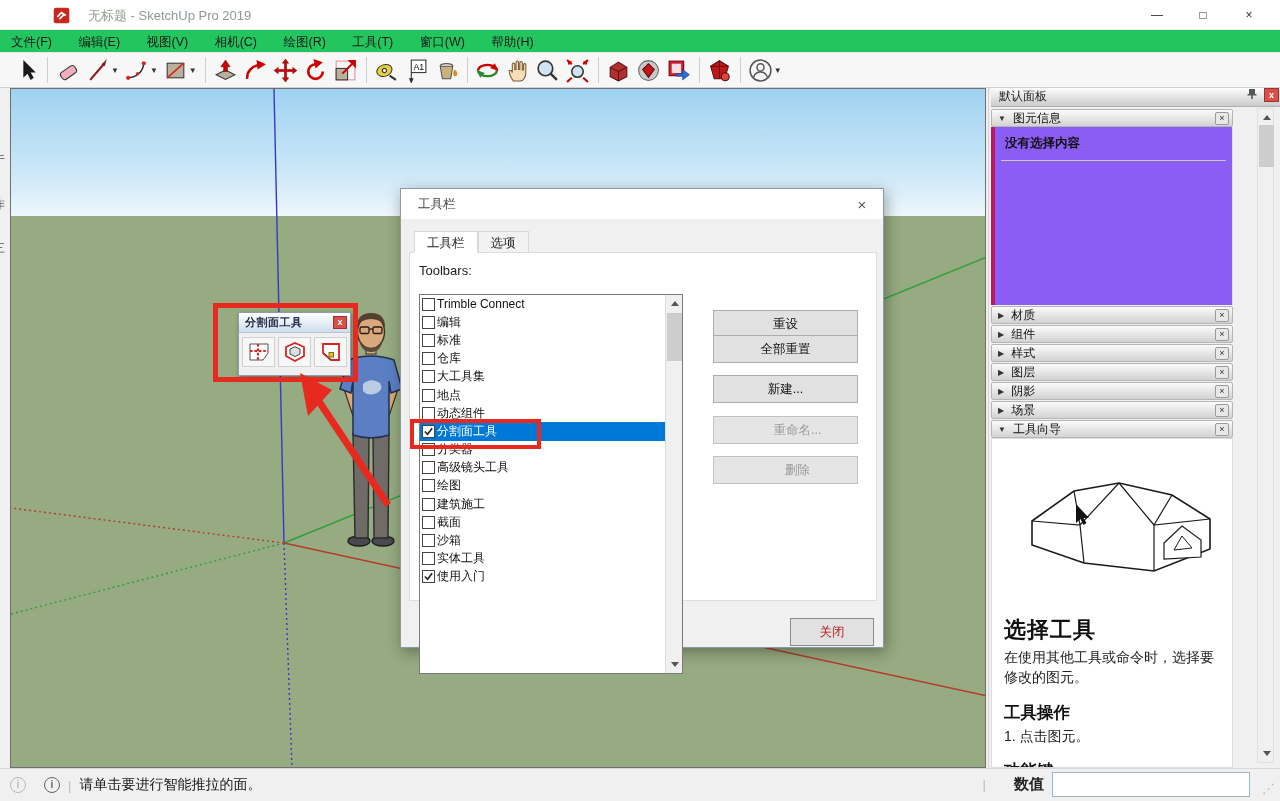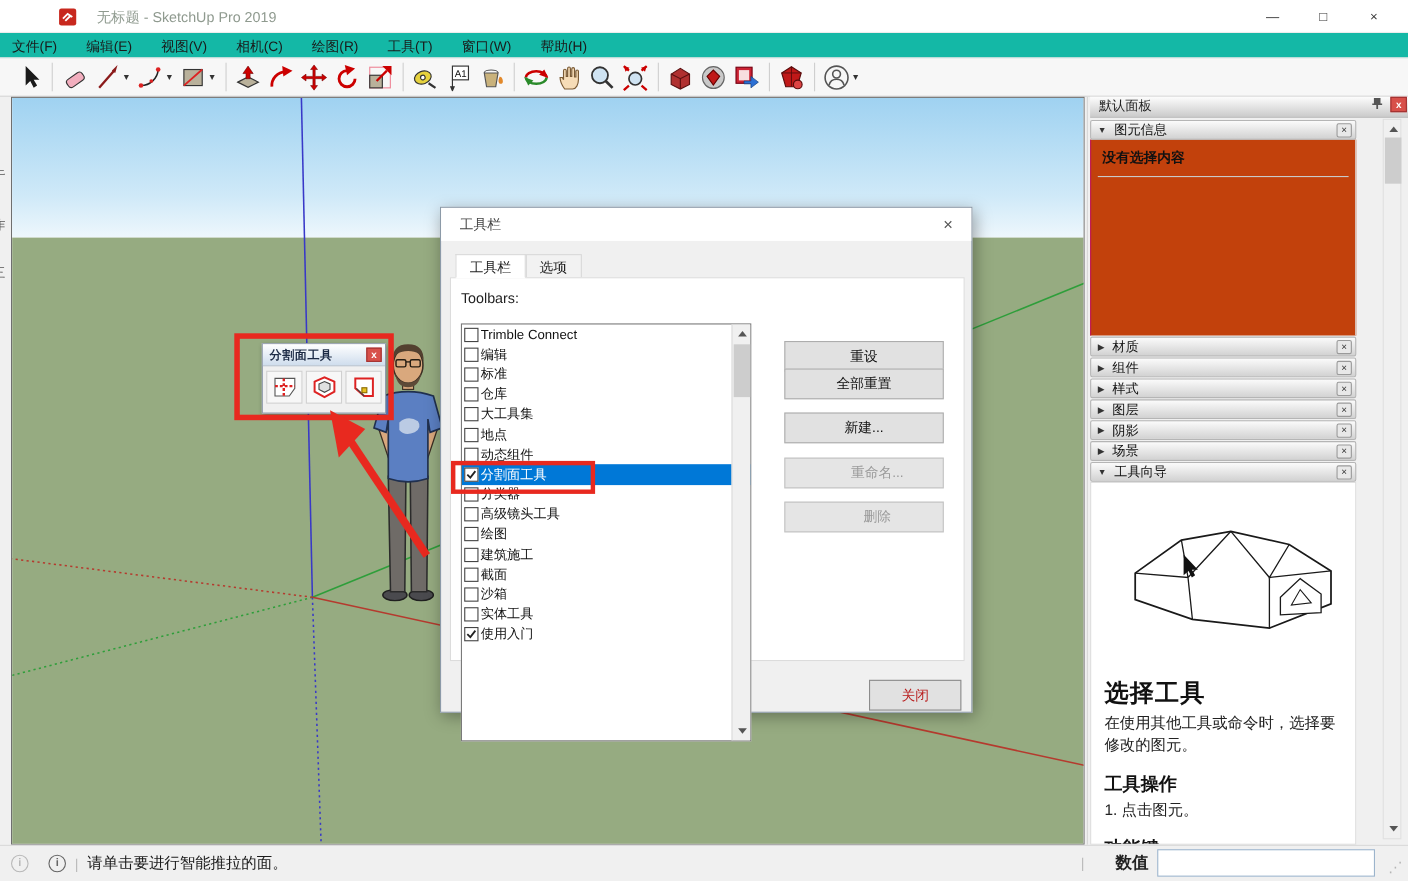--- a/index.html
+++ b/index.html
@@ -8,21 +8,21 @@
   .screen { position:absolute; inset:0; }
 
   
   .titlebar { position:absolute; left:0; top:0; width:1280px; height:30px; background:#ffffff; border-bottom:1px solid #ececec; }
   .app-logo { position:absolute; left:53px; top:7px; width:17px; height:17px; }
   .title-text { position:absolute; left:88px; top:7px; font-size:13px; color:#8f9a8f; }
   .wctl { position:absolute; top:0; width:46px; height:30px; text-align:center; line-height:30px; font-size:12px; color:#333; }
   .wctl.min { left:1134px; } .wctl.max { left:1180px; } .wctl.close { left:1226px; }
 
   
-  .menubar { position:absolute; left:0; top:30px; width:1280px; height:23px; background:#14b8a6; border-bottom:1px solid #e6e6e6; }
+  .menubar { position:absolute; left:0; top:30px; width:1280px; height:23px; background:#22c55e; border-bottom:1px solid #e6e6e6; }
   .menu-item { display:inline-block; padding:4px 11px 0 11px; font-size:12.5px; color:#1a1a1a; height:23px; }
 
   
   .toolbar { position:absolute; left:0; top:53px; width:1280px; height:35px; background:#f7f7f7; border-bottom:1px solid #d2d2d2; display:flex; align-items:center; padding-left:12px; }
   .tbtn { width:30px; height:30px; display:flex; align-items:center; justify-content:center; }
   .tbtn svg { width:25px; height:25px; }
   .tsep { width:1px; height:26px; background:#cfcfcf; margin:0 5px; }
   .dd { font-size:8px; color:#333; margin:0 3px 0 -2px; }
 
   
@@ -75,21 +75,21 @@
   
   .rpanel { position:absolute; left:988px; top:88px; width:292px; height:680px; background:#f0f0f0; border-left:1px solid #d5d5d5; }
   .rp-header { position:absolute; left:2px; top:0; width:292px; height:19px; background:linear-gradient(#fdfdfd,#cbcbcb); border-bottom:1px solid #b0b0b0; display:flex; align-items:flex-start; padding:0 4px 11px 8px; }
   .rp-title { flex:1; font-size:12px; color:#222; }
   .pin-icon { width:12px; height:12px; margin-right:6px; }
   .rp-close { width:15px; height:14px; background:#d8504a; border:1px solid #a03030; color:#fff; font-size:9px; line-height:12px; text-align:center; font-weight:bold; }
   .sec-header { position:relative; height:18px; margin:1px 24px 0 2px; background:linear-gradient(#fbfbfb,#d2d2d2); border:1px solid #b5b5b5; border-radius:2px; display:flex; align-items:center; padding:0 3px 0 6px; }
   .sec-tri { font-size:8px; color:#333; margin-right:7px; }
   .sec-label { flex:1; font-size:12px; color:#111; }
   .sec-close { width:14px; height:13px; background:#e8e8e8; border:1px solid #9a9a9a; border-radius:2px; font-size:9px; line-height:11px; text-align:center; color:#333; }
-  .ei-body { margin:0 24px 0 2px; background:#c2410c; height:178px; border-left:1px solid #be185d; border-right:1px solid #ddd; }
+  .ei-body { margin:0 24px 0 2px; background:#8b5cf6; height:178px; border-left:4px solid #be185d; border-right:1px solid #ddd; }
   .ei-text { font-size:12.5px; font-weight:bold; color:#111; padding:8px 0 8px 10px; }
   .ei-hr { border-top:1px solid #c9c9c9; margin:0 6px; }
   .instructor-body { margin:0 24px 0 2px; background:#ffffff; height:330px; border:1px solid #ddd; overflow:hidden; padding:6px 10px 0 12px; }
   .house-wrap { width:230px; height:158px; margin:4px auto 8px auto; }
   .ins-h1 { font-family:"Liberation Serif", serif; font-size:22px; font-weight:bold; color:#111; letter-spacing:1px; }
   .ins-p { font-size:14px; color:#222; line-height:1.45; margin-top:2px; }
   .ins-h2 { font-family:"Liberation Serif", serif; font-size:16.5px; font-weight:bold; color:#111; margin-top:14px; }
   .rp-scroll { position:absolute; right:6px; top:20px; width:17px; height:655px; background:#f0f0f0; border:1px solid #e0e0e0; }
 
   

